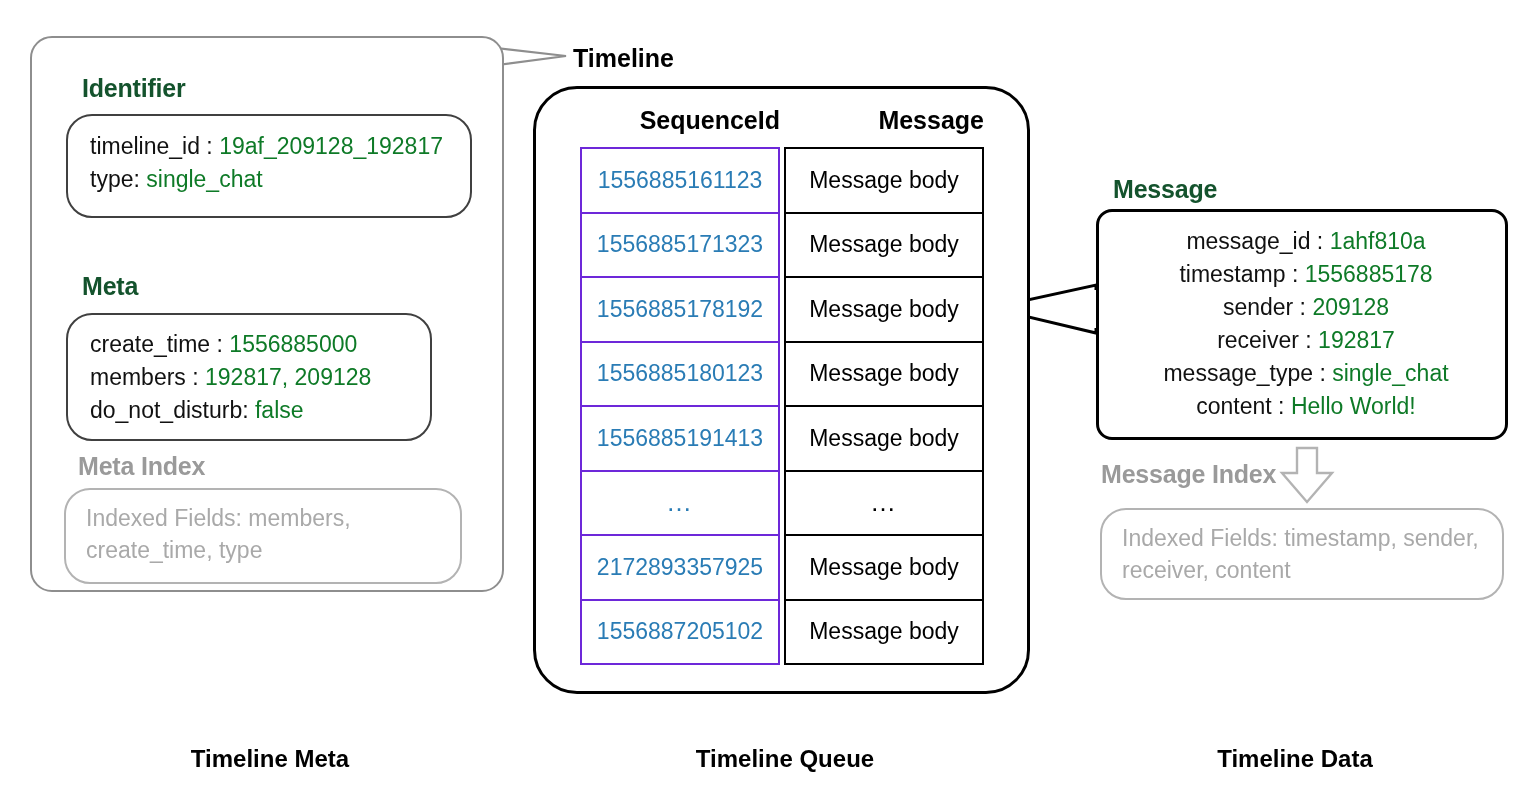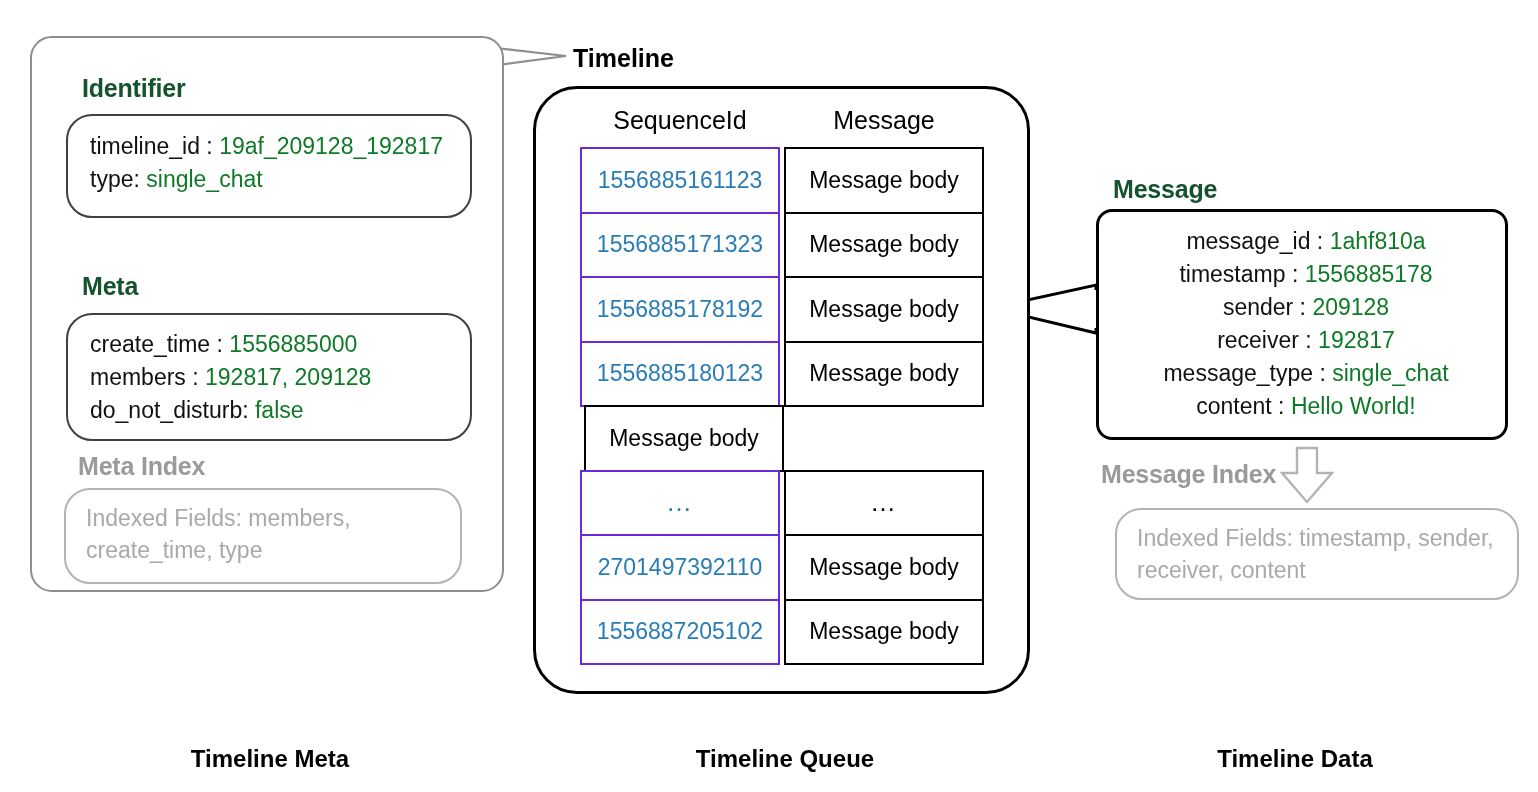--- a/index.html
+++ b/index.html
@@ -93,22 +93,22 @@
     left: 533px; top: 86px;
     width: 497px; height: 608px;
     border: 3.5px solid #000000;
     border-radius: 44px;
     background: #ffffff;
   }
 
   .col-head {
     position: absolute;
     font-size: 25px;
-    font-weight: normal;
-    text-align: center;
+    font-weight: bold;
+    text-align: right;
     color: #000;
   }
 
   .qtable {
     position: absolute;
     left: 580px;
     top: 147px;
     width: 406px;
   }
   .qrow {
@@ -144,21 +144,21 @@
     letter-spacing: 2px;
   }
 
   
   .msg-card {
     left: 1096px; top: 209px;
     width: 412px; height: 231px;
   }
   .msgindex-card {
     left: 1100px; top: 508px;
-    width: 404px; height: 92px; margin-left: 15px;
+    width: 404px; height: 92px;
   }
 
   
   .caption {
     position: absolute;
     font-size: 24px;
     font-weight: bold;
     color: #000;
     text-align: center;
     white-space: nowrap;
@@ -210,21 +210,21 @@
       </div>
       <div class="kv">
         <span>type:</span>
         <span class="val">single_chat</span>
       </div>
     </div>
   </div>
 
   <div class="node section-title" style="left:82px; top:272px;">Meta</div>
 
-  <div class="node gray-card" style="left:66px; top:313px; width:406px; height:128px;">
+  <div class="node gray-card" style="left:66px; top:313px; width:366px; height:128px;">
     <div class="kvlist" style="top:13px;">
       <div class="kv">
         <span>create_time :</span>
         <span class="val">1556885000</span>
       </div>
       <div class="kv">
         <span>members :</span>
         <span class="val">192817, 209128</span>
       </div>
       <div class="kv">
@@ -258,28 +258,29 @@
     </div>
     <div class="qrow">
       <div class="cell-seq">1556885178192</div>
       <div class="cell-msg">Message body</div>
     </div>
     <div class="qrow">
       <div class="cell-seq">1556885180123</div>
       <div class="cell-msg">Message body</div>
     </div>
     <div class="qrow">
+      <div class="cell-seq">1556885191413</div>
       <div class="cell-msg">Message body</div>
     </div>
     <div class="qrow">
       <div class="cell-seq ellipsis">…</div>
       <div class="cell-msg ellipsis">…</div>
     </div>
     <div class="qrow">
-      <div class="cell-seq">2701497392110</div>
+      <div class="cell-seq">2172893357925</div>
       <div class="cell-msg">Message body</div>
     </div>
     <div class="qrow">
       <div class="cell-seq">1556887205102</div>
       <div class="cell-msg">Message body</div>
     </div>
   </div>
 
   <div class="node section-title" style="left:1113px; top:175px;">Message</div>
 

